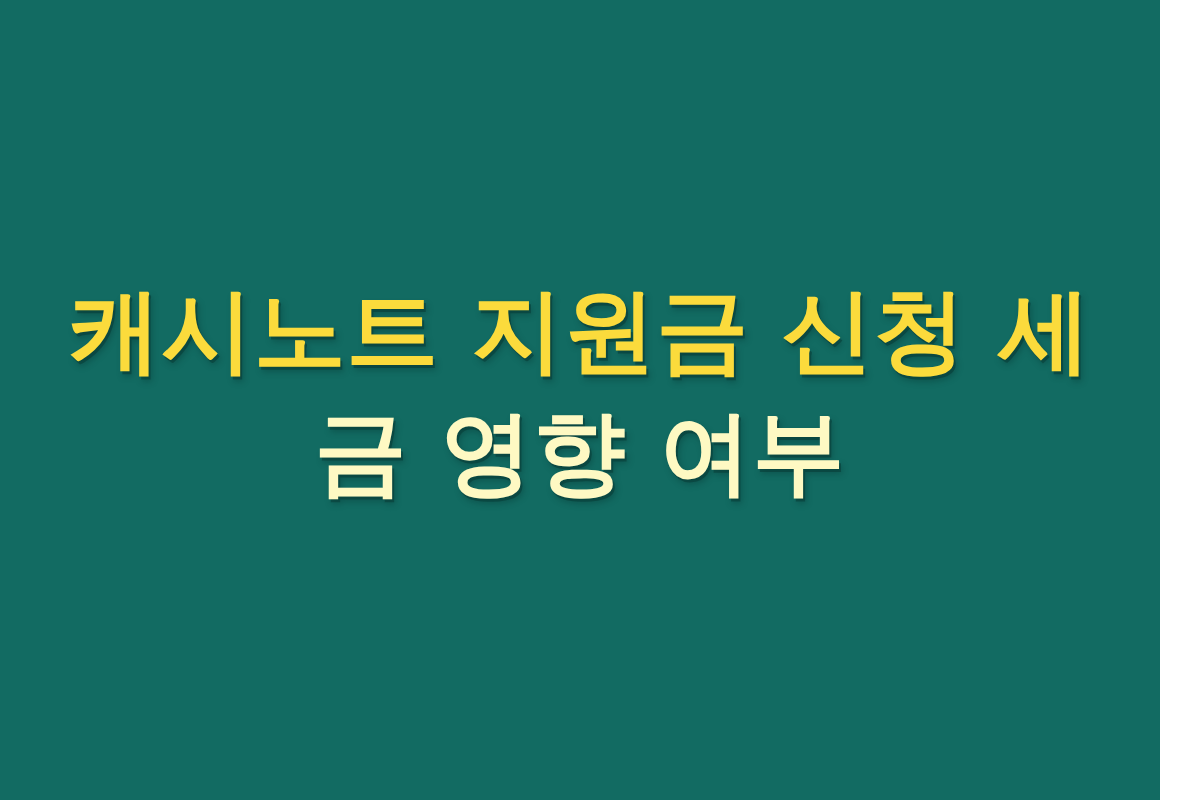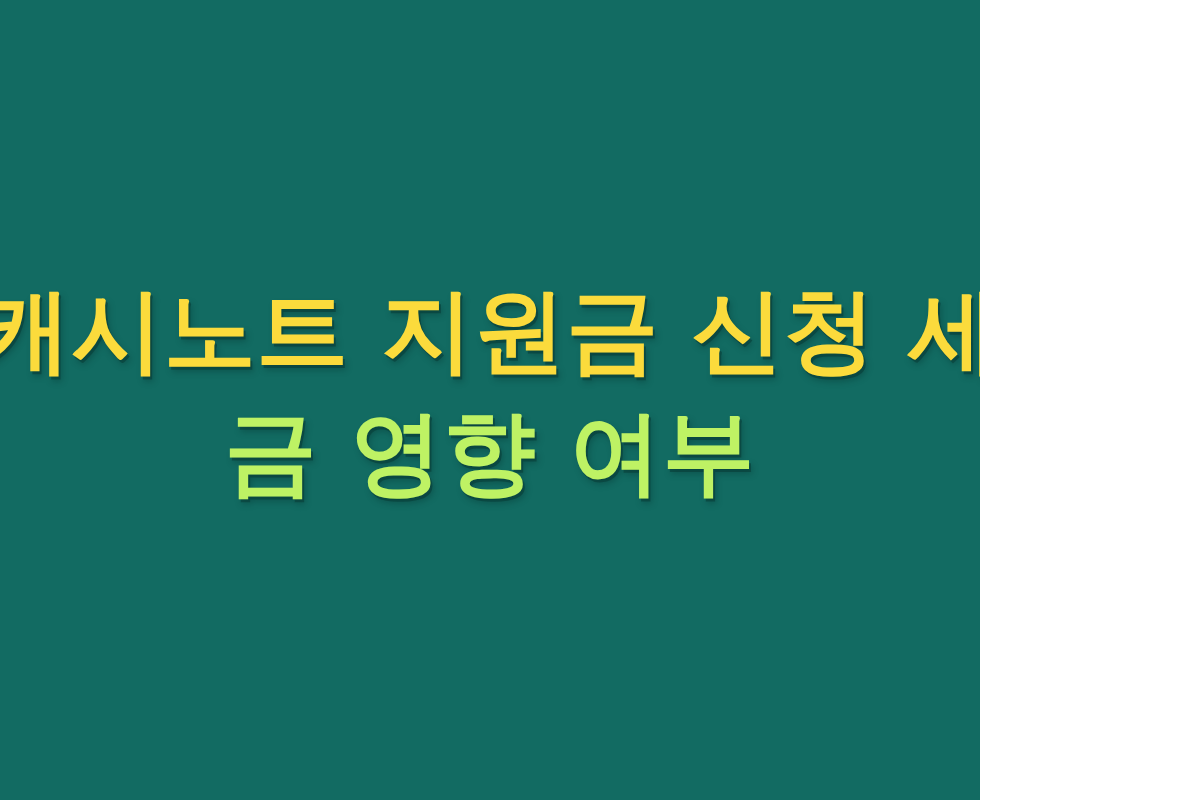--- a/index.html
+++ b/index.html
@@ -10,21 +10,21 @@
 
   body {
     width: 1200px;
     height: 800px;
     overflow: hidden;
     font-family: "DejaVu Sans", "Liberation Sans", sans-serif;
   }
 
   #thumbnail-card {
     position: relative;
-    width: 980px;
+    width: 1160px;
     height: 800px;
     box-sizing: border-box;
     display: flex;
     align-items: center;
     justify-content: center;
     overflow: hidden;
   }
 
   #title-block {
     width: 1060px;
@@ -56,15 +56,15 @@
 </style>
 </head>
 <body>
 
 <div id="thumbnail-card" style="background-color: rgb(18, 107, 98);">
 
   <div id="title-block">
 
     <span class="title-line" style="color: rgb(251, 219, 60);">캐시노트 지원금 신청 세</span>
 
-    <span class="title-line" style="color: #bef264;">금 영향 여부</span>
+    <span class="title-line" style="color: #fef9c3;">금 영향 여부</span>
   </div>
 </div>
 
 </body></html>

